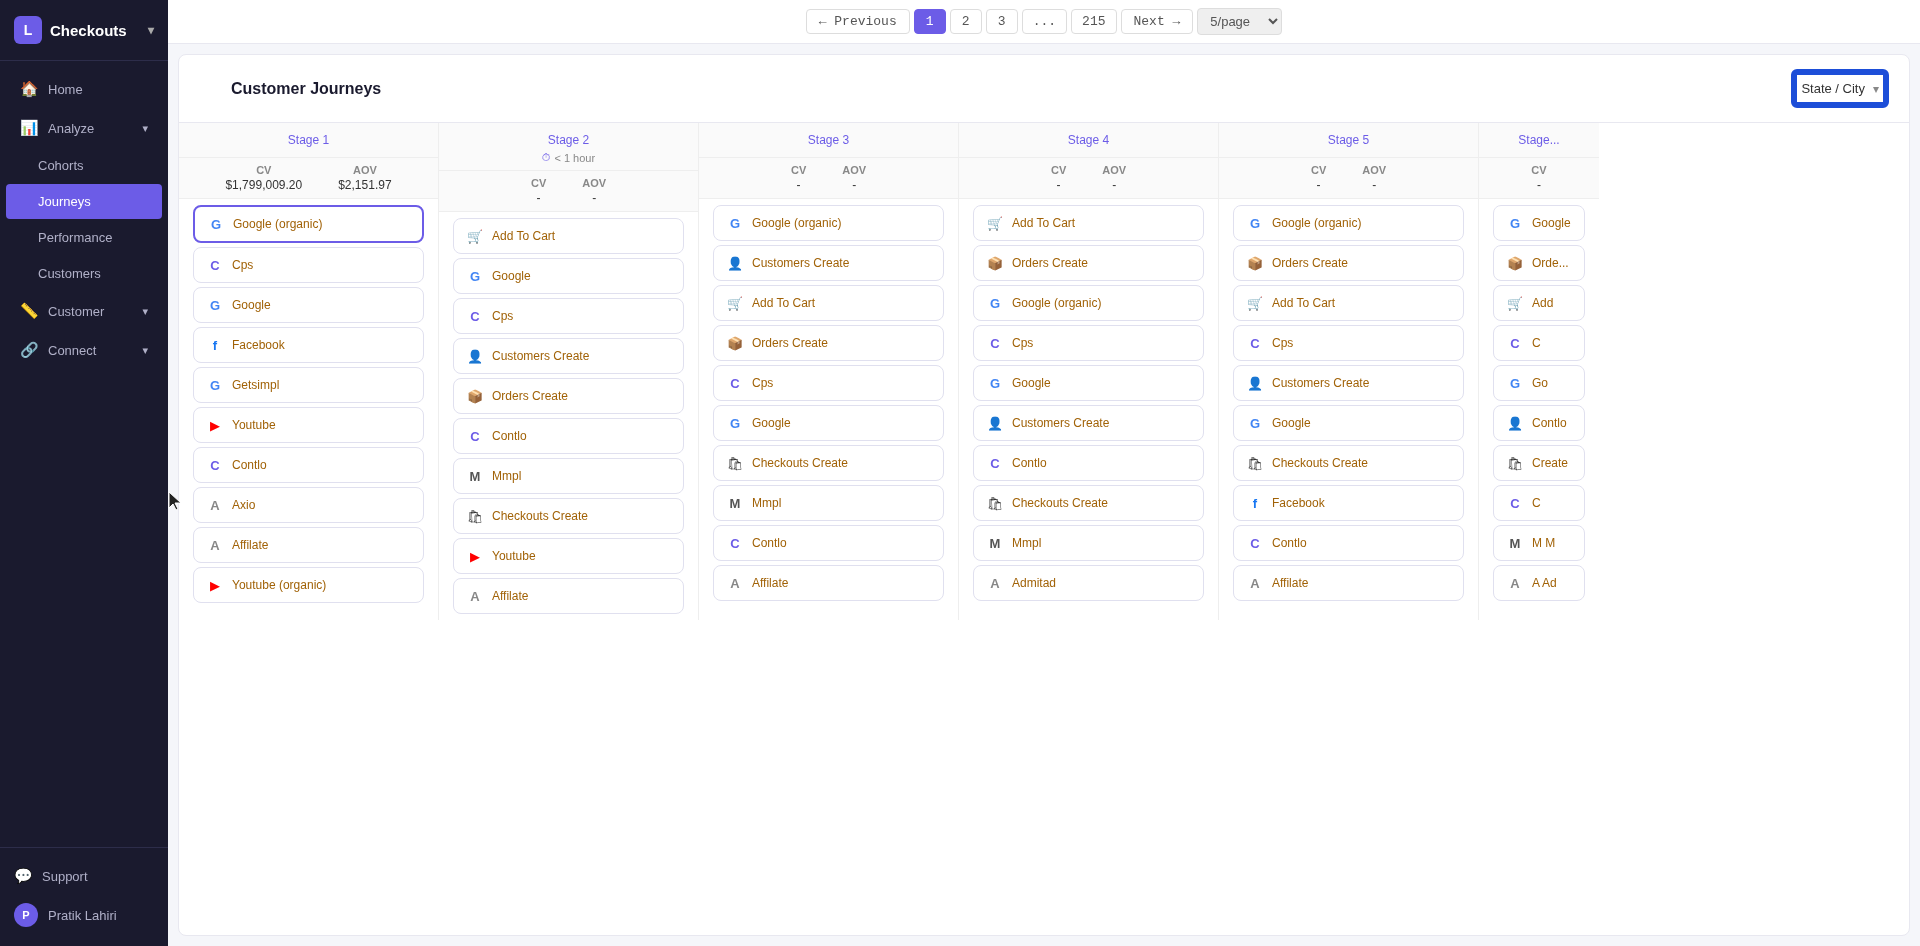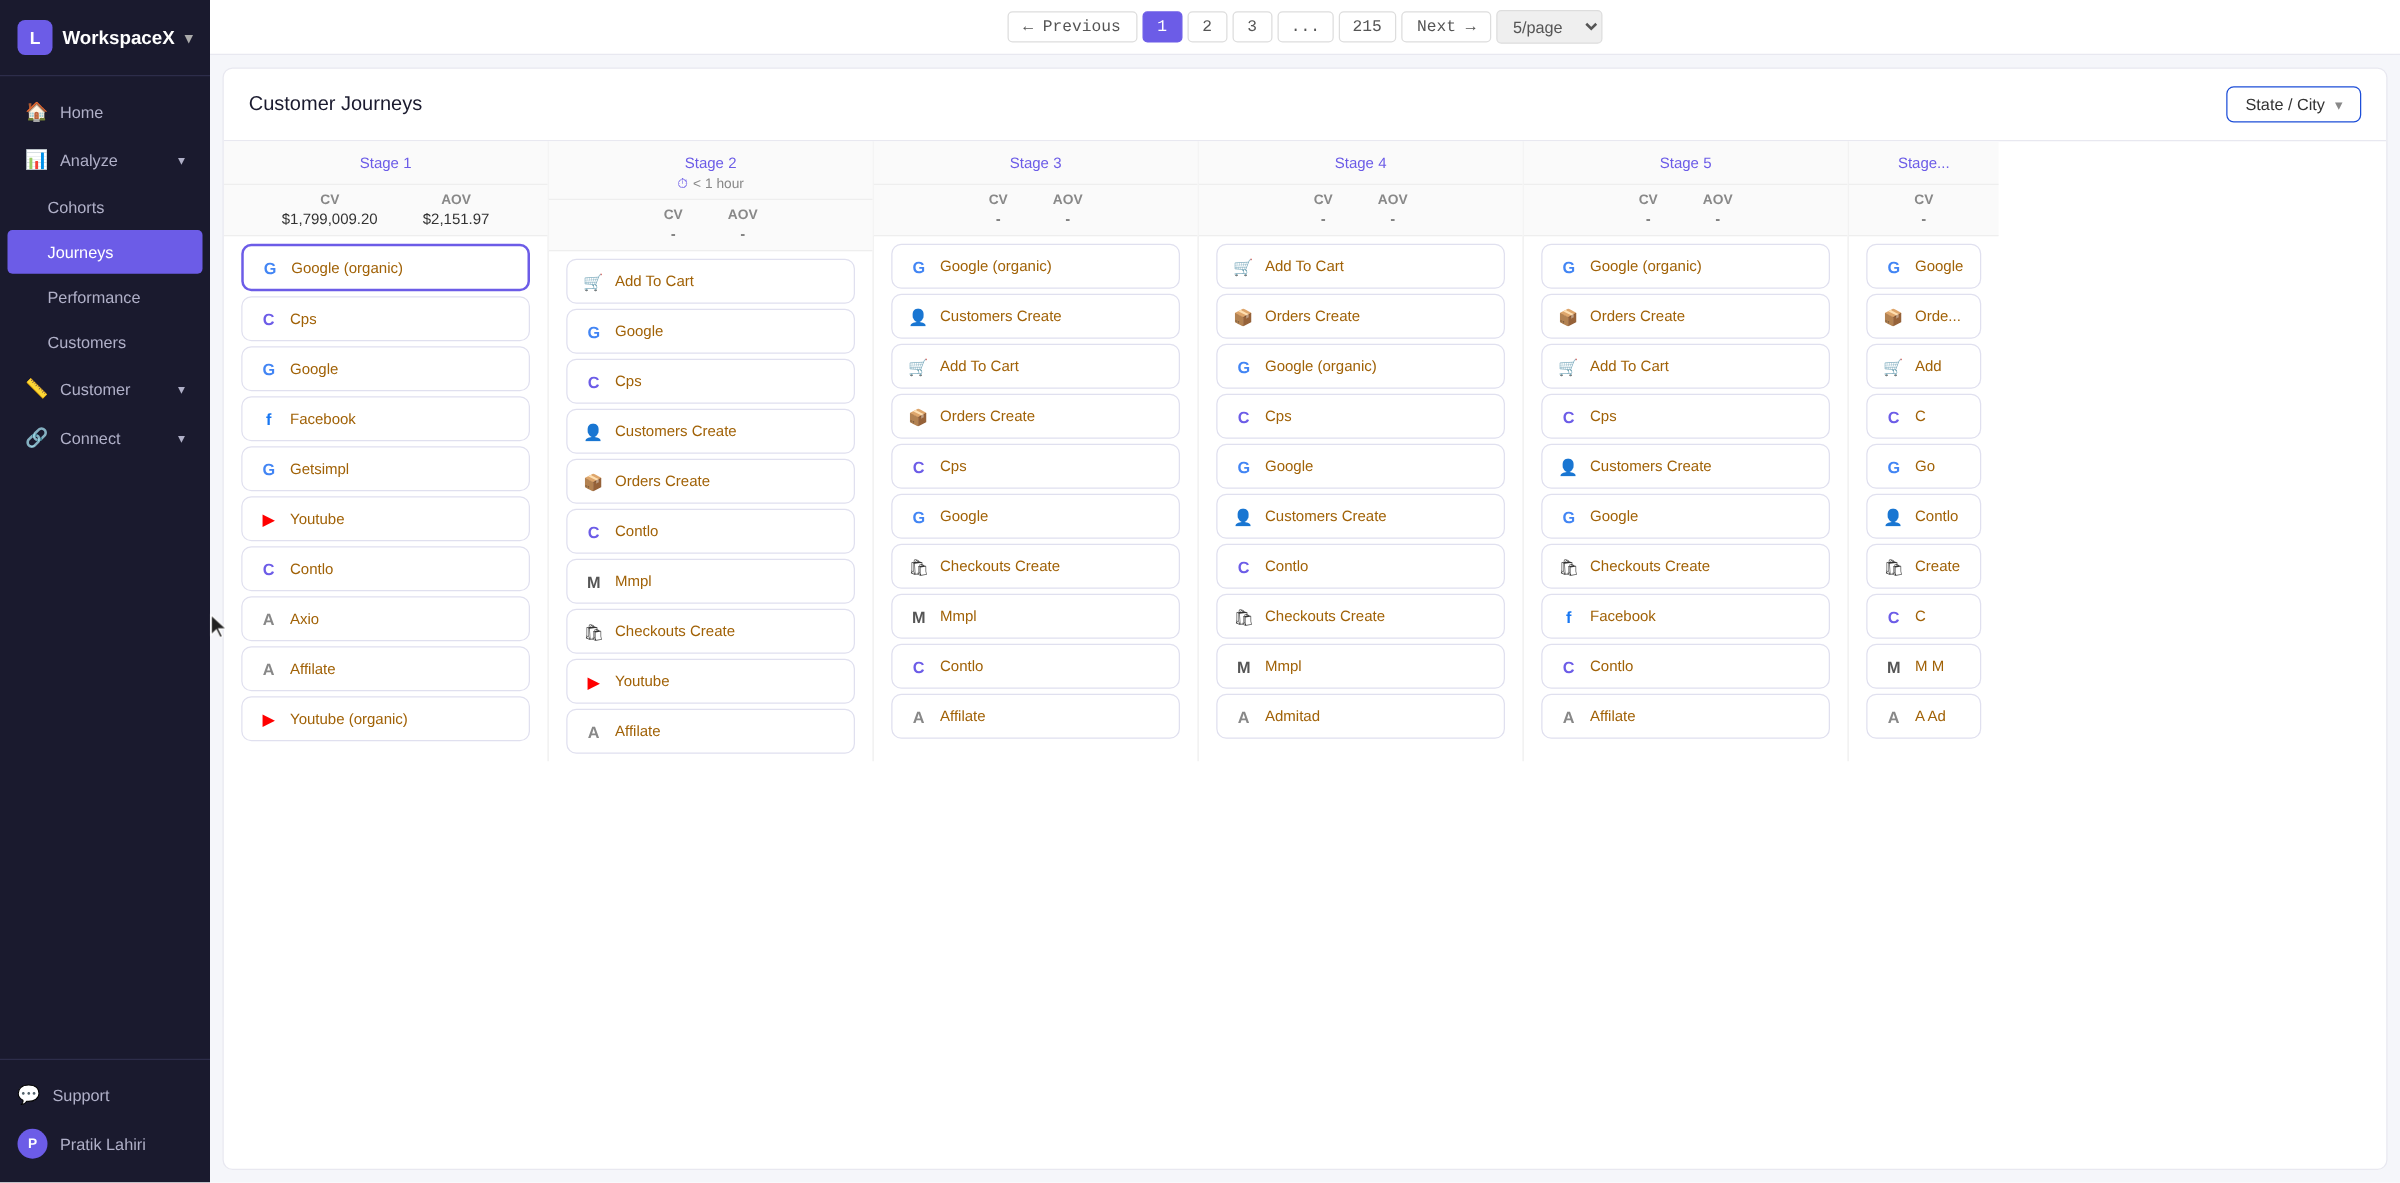--- a/index.html
+++ b/index.html
@@ -122,29 +122,30 @@
 
     .journeys-header {
       display: flex;
       align-items: center;
       justify-content: space-between;
       padding: 14px 20px;
       border-bottom: 1px solid #e8e8f0;
     }
     .journeys-title {
       font-size: 16px;
-      font-weight: 400;
+      font-weight: 700;
       color: #1a1a2e;
+      margin-left: 32px;
     }
     .state-city-dropdown {
       display: flex;
       align-items: center;
-      border: 1px solid #1d4ed8;
+      border: 6px solid #1d4ed8;
       border-radius: 6px;
-      padding: 6px 14px;
+      padding: 6px 4px;
       font-size: 13px;
       color: #333;
       cursor: pointer;
       gap: 8px;
       background: #fff;
     }
     .dropdown-chevron { color: #888; font-size: 12px; }
 
     
     .stages-container {
@@ -249,21 +250,21 @@
       left: 167px;
       top: 490px;
     }
   </style>
 </head>
 <body>
 
 <div id="sidebar">
   <div class="sidebar-logo">
     <div class="logo-icon">L</div>
-    <span>WorkspaceX</span>
+    <span>Checkouts</span>
     <span class="sidebar-chevron">▾</span>
   </div>
 
   <div class="sidebar-nav">
 
     <div class="nav-item">
       <span class="nav-icon">🏠</span>
       <span>Home</span>
     </div>
 

